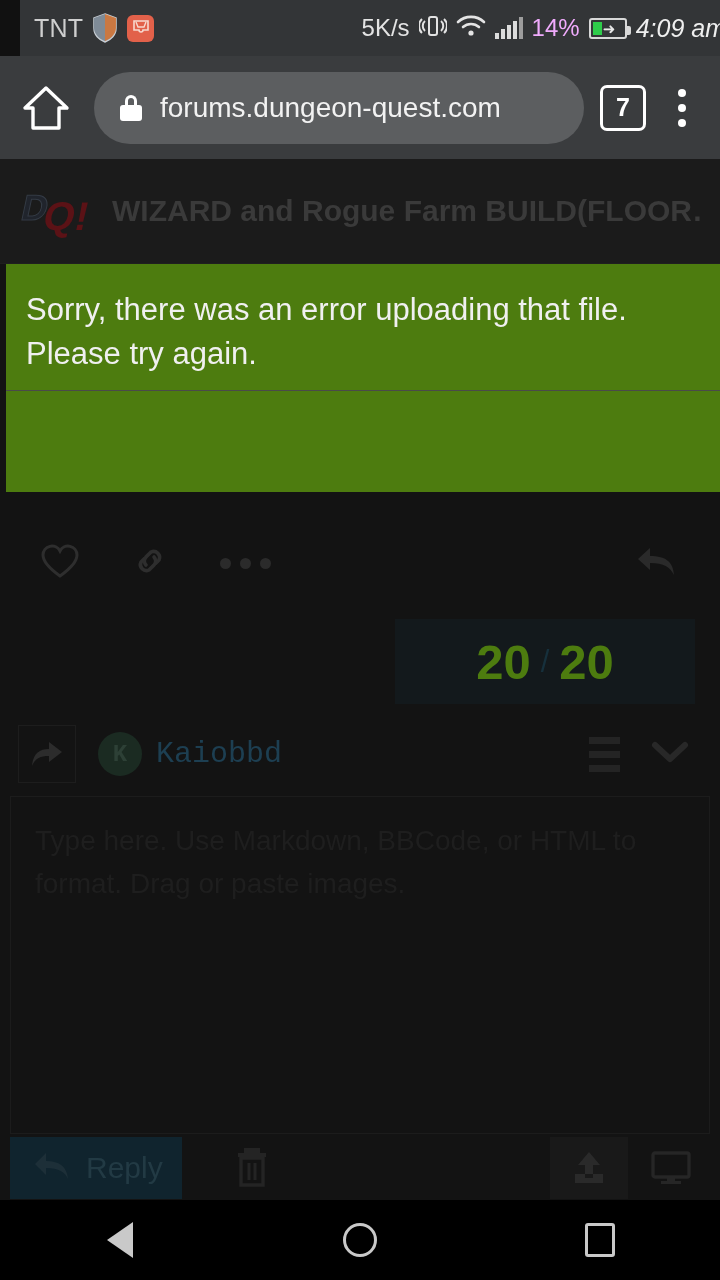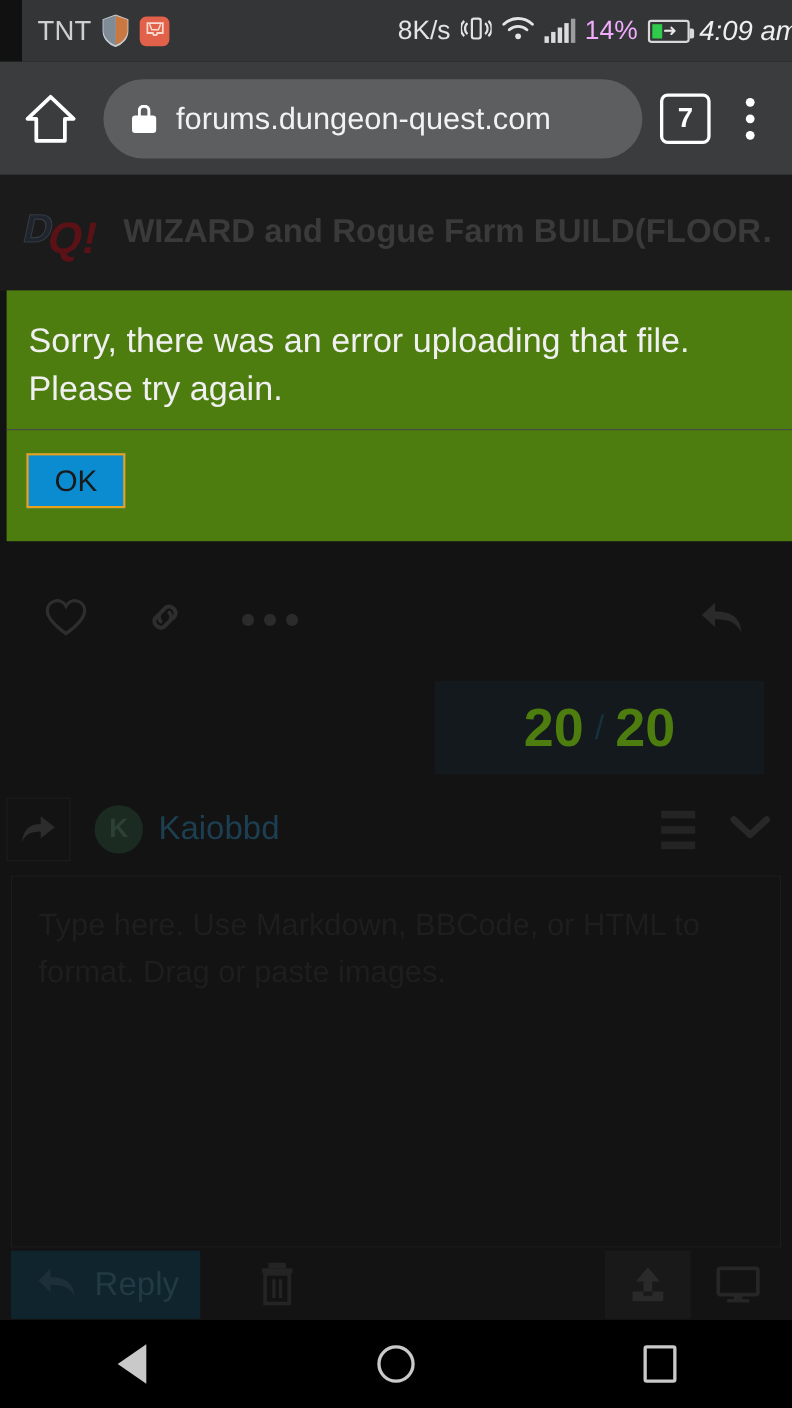--- a/index.html
+++ b/index.html
@@ -89,21 +89,21 @@
     position:absolute; top:460px; left:395px; width:300px; height:85px;
     background:#13191c; display:flex; align-items:center; justify-content:center;
     gap:10px;
   }
   .prog-num{ font-size:49px; font-weight:bold; color:#4d7c0f; }
   .prog-sep{ font-size:31px; color:#16303c; }
 
   
   .composer-user{
     position:absolute; top:561px; left:0; width:720px; height:68px;
-    display:flex; align-items:center; padding:0 6px;
+    display:flex; align-items:center; padding:0 18px;font-family:Liberation Mono, monospace;
   }
   .fwd-box{ width:58px; height:58px; border:1px solid #1d1d1d;
             display:flex; align-items:center; justify-content:center; }
   .avatar{ width:44px; height:44px; border-radius:50%; background:#1b2b22;
            margin-left:22px; display:flex; align-items:center; justify-content:center;
            color:#2d4036; font-size:24px; font-weight:bold; }
   .username{ margin-left:14px; color:#1d3f52; font-size:30px; }
   .cu-right{ margin-left:auto; display:flex; align-items:center; gap:30px; padding-right:12px; }
   .hamburger{ display:flex; flex-direction:column; gap:7px; }
   .hamburger i{ display:block; width:31px; height:7px; background:#242424; }
@@ -166,21 +166,21 @@
         </svg>
       </span>
       <span class="sb-app">
         <svg width="18" height="16" viewBox="0 0 18 16">
           <path d="M2 1 h14 v9 h-5 a2 2 0 0 1 -4 0 h-5 z" fill="none" stroke="#f7d9cf" stroke-width="1.6"></path>
           <path d="M4 2 l2 5 h6 l2 -5" fill="none" stroke="#f7d9cf" stroke-width="1.4"></path>
         </svg>
       </span>
     </div>
     <div class="sb-right">
-      <span class="sb-speed">8K/s</span>
+      <span class="sb-speed">5K/s</span>
       <span>
         <svg width="28" height="26" viewBox="0 0 28 26">
           <rect x="10" y="4" width="8" height="18" rx="2" fill="none" stroke="#e2e2e2" stroke-width="2"></rect>
           <path d="M6 8 a5 6 0 0 0 0 10 M3 6 a8 9 0 0 0 0 14" fill="none" stroke="#e2e2e2" stroke-width="2"></path>
           <path d="M22 8 a5 6 0 0 1 0 10 M25 6 a8 9 0 0 1 0 14" fill="none" stroke="#e2e2e2" stroke-width="2"></path>
         </svg>
       </span>
       <span>
         <svg width="30" height="24" viewBox="0 0 30 24">
           <path d="M2 8 A19 19 0 0 1 28 8" fill="none" stroke="#e4e4e4" stroke-width="2.6" stroke-linecap="round"></path>
@@ -326,21 +326,20 @@
             <rect x="12" y="32" width="20" height="3" fill="#262626"></rect>
           </svg>
         </span>
       </span>
     </div>
   </div>
 
   <div class="dialog">
     <div class="dialog-msg">Sorry, there was an error uploading that file. Please try again.</div>
     <div class="dialog-div"></div>
-    <div class="ok-btn">OK</div>
   </div>
 
   <div class="navbar">
     <div class="nav-btn">
         <div class="nav-tri"></div>
       </div>
     <div class="nav-btn">
         <div class="nav-cir"></div>
       </div>
     <div class="nav-btn">

